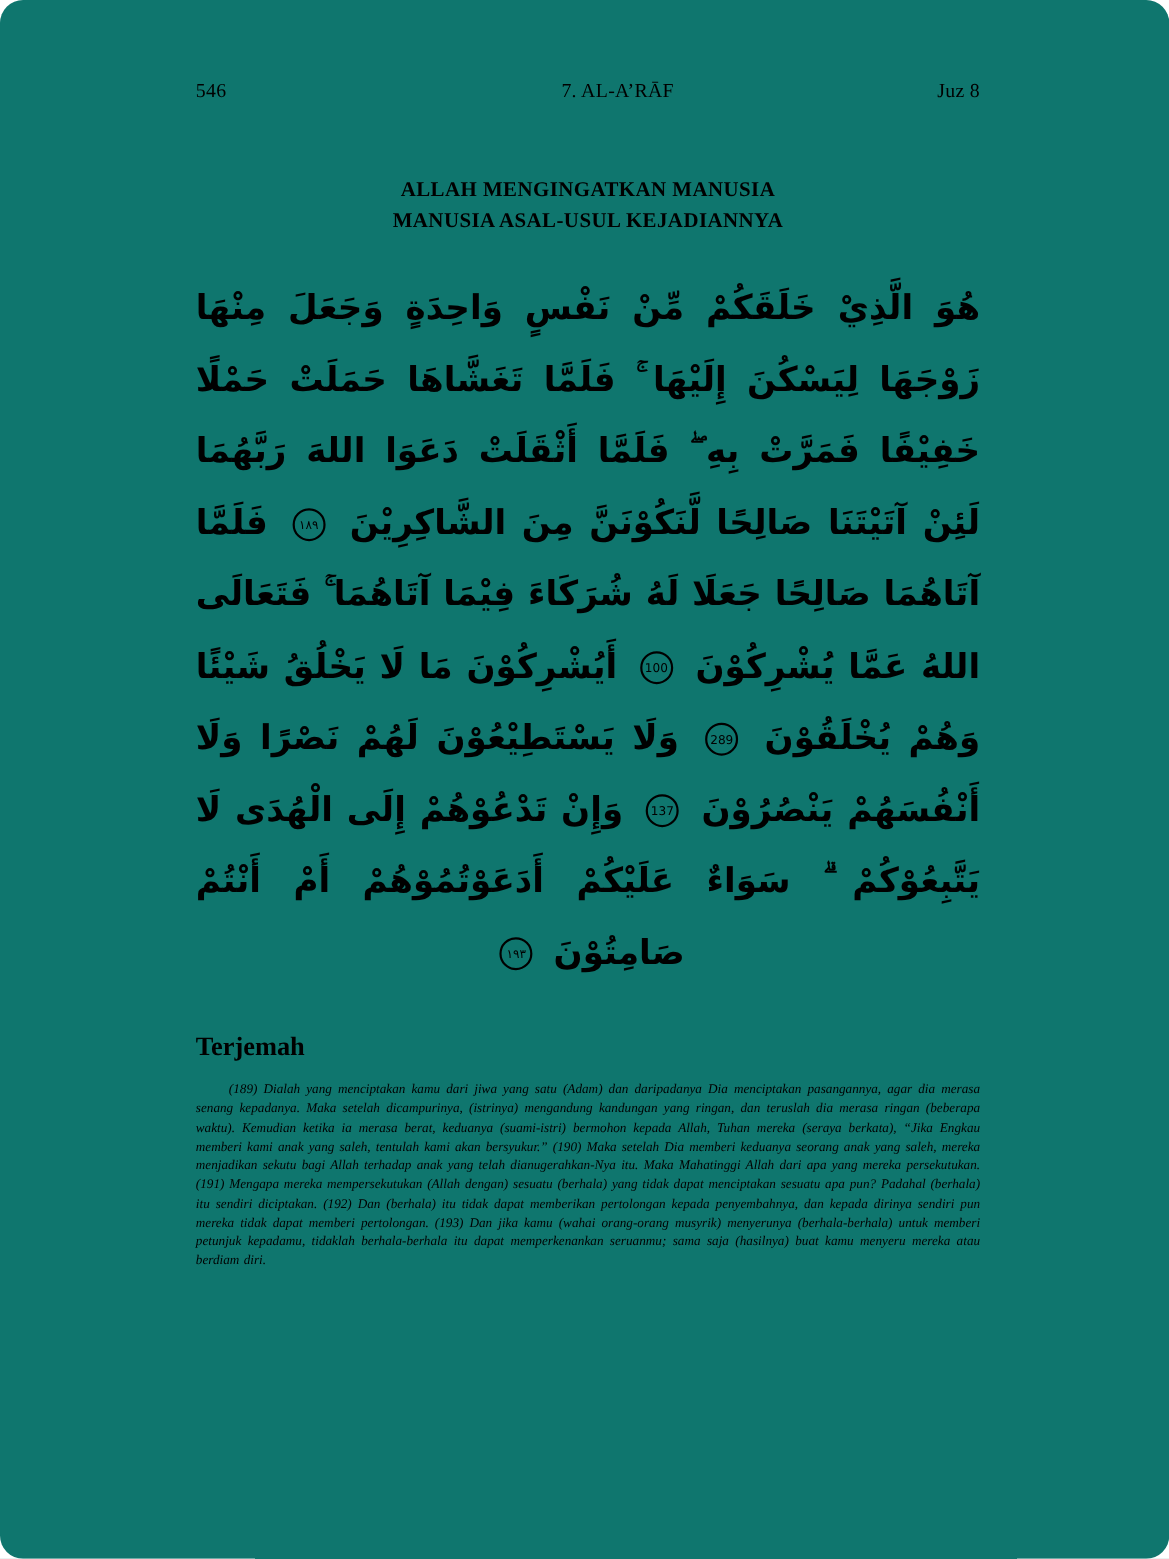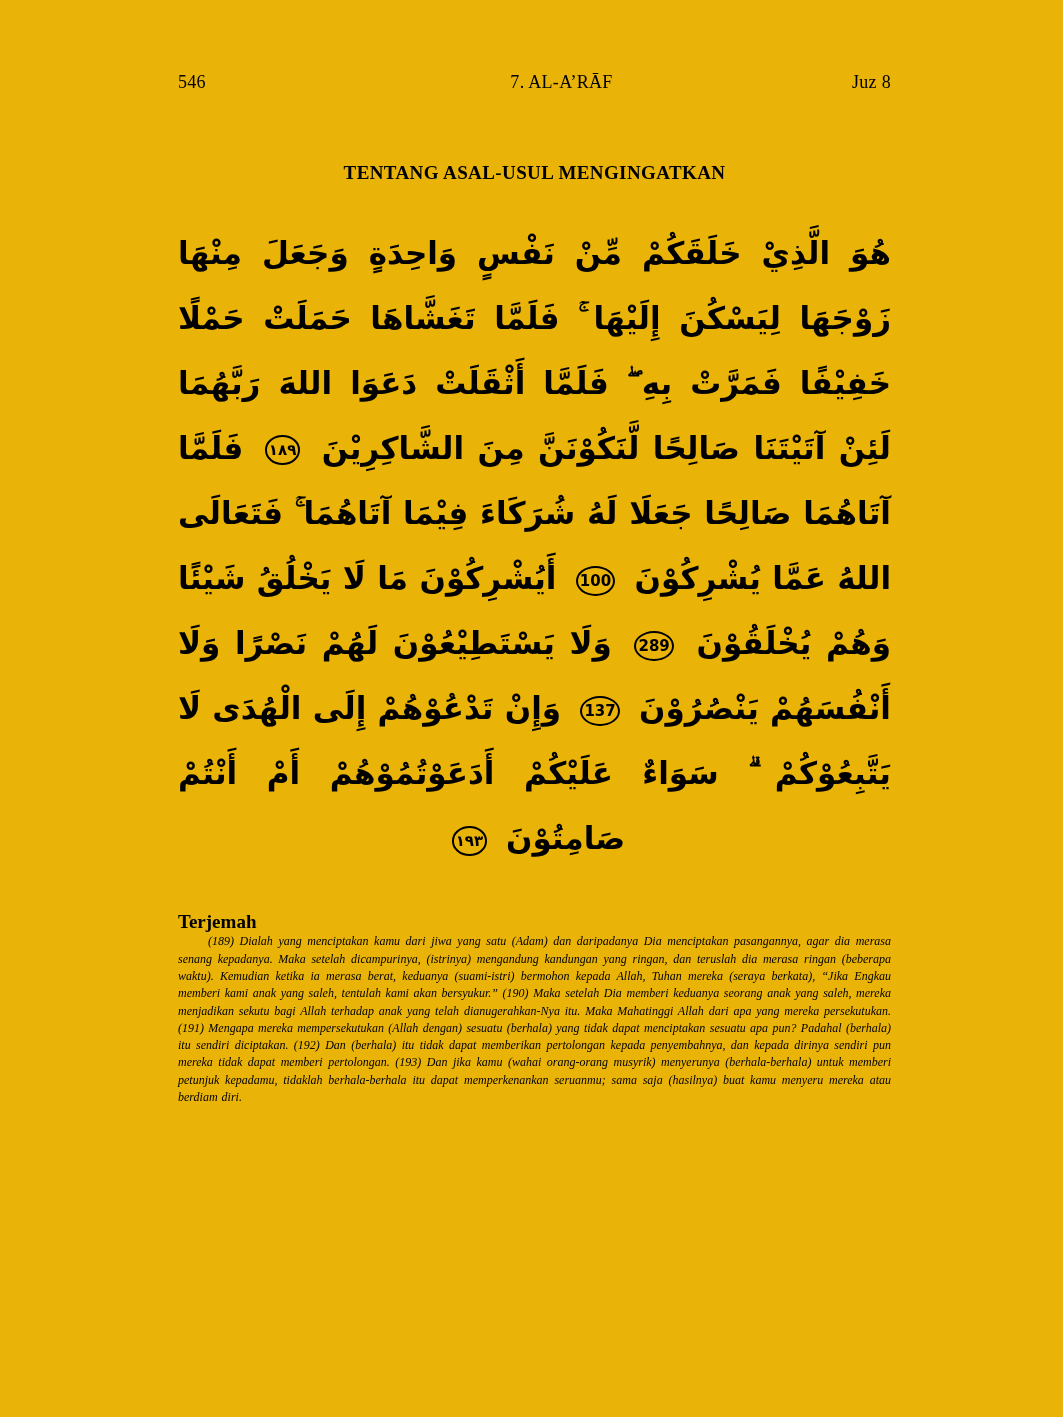--- a/index.html
+++ b/index.html
@@ -6,25 +6,26 @@
   html, body {
     margin: 0;
     padding: 0;
     background: #ffffff;
   }
   .page {
     position: relative;
     width: 1063px;
     min-height: 1417px;
     margin: 0 auto;
-    background: #eab308;
+    background: #0f766e;
     color: #000000;
     font-family: "Liberation Serif", serif;
     box-sizing: border-box;
     padding: 72px 172px 60px 178px;
+    border-radius: 21px;
   }
   
   .page-header {
     display: flex;
     justify-content: space-between;
     align-items: baseline;
     font-size: 18px;
     letter-spacing: 0.3px;
   }
   .hdr-center {
@@ -55,34 +56,34 @@
     color: #000;
   }
   .ayah-num {
     display: inline-block;
     min-width: 30px;
     height: 30px;
     line-height: 27px;
     padding: 0 2px;
     border: 2.5px solid #000;
     border-radius: 50%;
-    font-size: 15px;
-    font-weight: bold;
+    font-size: 11px;
+    font-weight: normal;
     vertical-align: middle;
     margin: 0 8px;
     box-sizing: border-box;
   }
   
   .terjemah {
     margin-top: 40px;
   }
   .terjemah-heading {
-    font-size: 19px;
+    font-size: 24px;
     font-weight: bold;
-    margin: 0 0 0 0;
+    margin: 0 0 16px 0;
   }
   .terjemah-body {
     margin: 0;
     font-style: italic;
     font-size: 12px;
     line-height: 1.44;
     text-align: justify;
     text-indent: 30px;
     word-spacing: 1px;
   }
@@ -92,21 +93,22 @@
 
 <div class="page">
 
   <header class="page-header">
     <span class="hdr-left">546</span>
     <span class="hdr-center">7. AL-A’RĀF</span>
     <span class="hdr-right">Juz 8</span>
   </header>
 
   <div class="section-title">
-    <div>TENTANG ASAL-USUL MENGINGATKAN</div>
+    <div>ALLAH MENGINGATKAN MANUSIA</div>
+    <div>MANUSIA ASAL-USUL KEJADIANNYA</div>
   </div>
 
   <div class="arabic" dir="rtl" lang="ar">
     <span class="ayah">هُوَ الَّذِيْ خَلَقَكُمْ مِّنْ نَفْسٍ وَاحِدَةٍ وَجَعَلَ مِنْهَا زَوْجَهَا لِيَسْكُنَ إِلَيْهَا ۚ فَلَمَّا تَغَشَّاهَا حَمَلَتْ حَمْلًا خَفِيْفًا فَمَرَّتْ بِهِ ۖ فَلَمَّا أَثْقَلَتْ دَعَوَا اللهَ رَبَّهُمَا لَئِنْ آتَيْتَنَا صَالِحًا لَّنَكُوْنَنَّ مِنَ الشَّاكِرِيْنَ</span>
     <span class="ayah-num">١٨٩</span>
     <span class="ayah">فَلَمَّا آتَاهُمَا صَالِحًا جَعَلَا لَهُ شُرَكَاءَ فِيْمَا آتَاهُمَا ۚ فَتَعَالَى اللهُ عَمَّا يُشْرِكُوْنَ</span>
     <span class="ayah-num">100</span>
     <span class="ayah">أَيُشْرِكُوْنَ مَا لَا يَخْلُقُ شَيْئًا وَهُمْ يُخْلَقُوْنَ</span>
     <span class="ayah-num">289</span>
     <span class="ayah">وَلَا يَسْتَطِيْعُوْنَ لَهُمْ نَصْرًا وَلَا أَنْفُسَهُمْ يَنْصُرُوْنَ</span>

